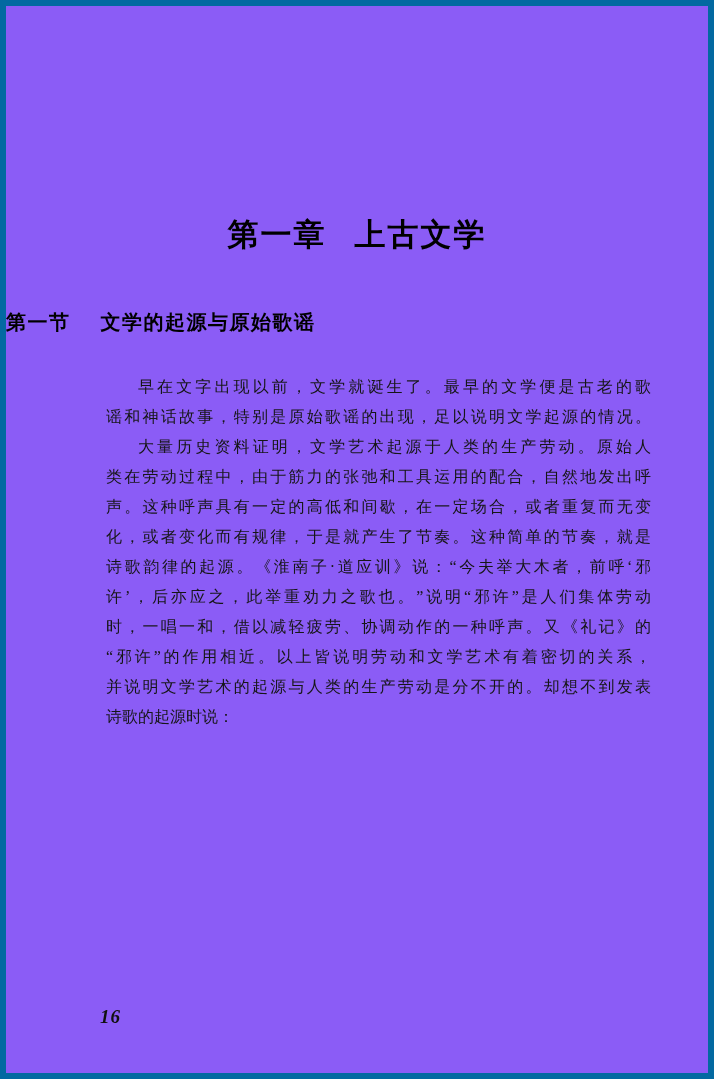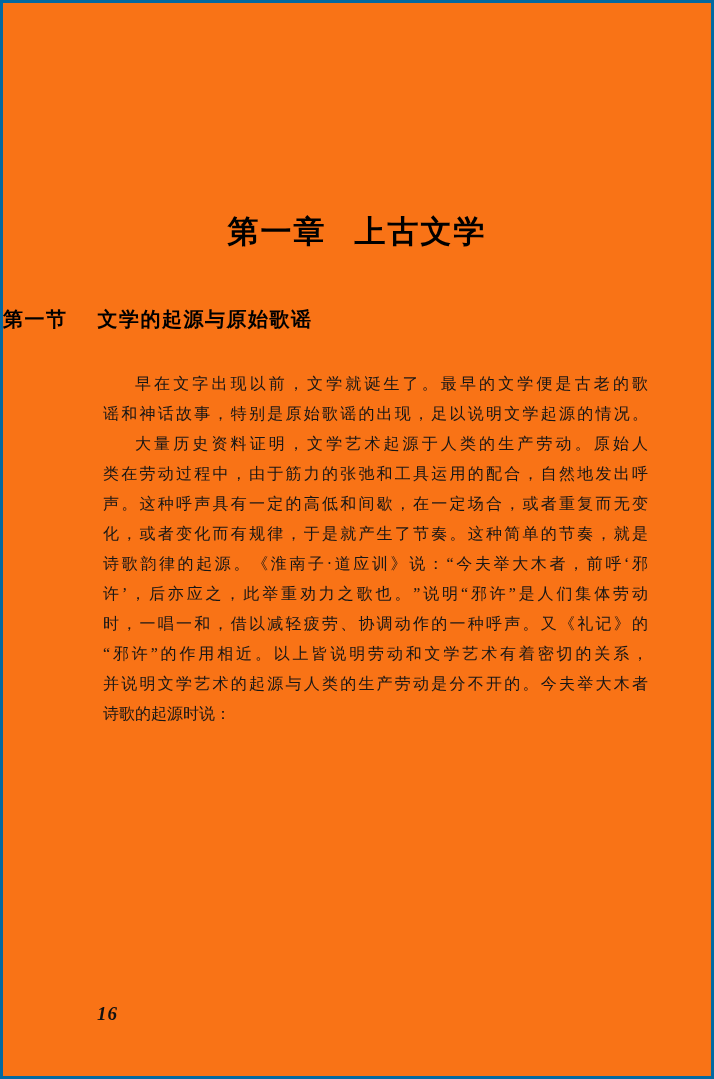--- a/index.html
+++ b/index.html
@@ -6,22 +6,22 @@
     margin: 0;
     padding: 0;
     background: #e9e9e9;
     font-family: "Liberation Serif", "DejaVu Serif", serif;
   }
   .page {
     position: relative;
     width: 714px;
     height: 1079px;
     margin: 0 auto;
-    background: #f97316;
-    border: 3px solid #0369a1;
+    background: #8b5cf6;
+    border: 6px solid #0369a1;
     box-sizing: border-box;
     color: #141414;
     overflow: hidden;
   }
   .chapter-title {
     position: absolute;
     top: 208px;
     left: 0;
     width: 100%;
     text-align: center;
@@ -103,20 +103,20 @@
     <div class="line indent">早在文字出现以前，文学就诞生了。最早的文学便是古老的歌</div>
     <div class="line">谣和神话故事，特别是原始歌谣的出现，足以说明文学起源的情况。</div>
     <div class="line indent">大量历史资料证明，文学艺术起源于人类的生产劳动。原始人</div>
     <div class="line">类在劳动过程中，由于筋力的张弛和工具运用的配合，自然地发出呼</div>
     <div class="line">声。这种呼声具有一定的高低和间歇，在一定场合，或者重复而无变</div>
     <div class="line">化，或者变化而有规律，于是就产生了节奏。这种简单的节奏，就是</div>
     <div class="line">诗歌韵律的起源。《淮南子·道应训》说：“今夫举大木者，前呼‘邪</div>
     <div class="line">许’，后亦应之，此举重劝力之歌也。”说明“邪许”是人们集体劳动</div>
     <div class="line">时，一唱一和，借以减轻疲劳、协调动作的一种呼声。又《礼记》的</div>
     <div class="line">“邪许”的作用相近。以上皆说明劳动和文学艺术有着密切的关系，</div>
-    <div class="line">并说明文学艺术的起源与人类的生产劳动是分不开的。今夫举大木者</div>
+    <div class="line">并说明文学艺术的起源与人类的生产劳动是分不开的。却想不到发表</div>
     <div class="line no-fill">诗歌的起源时说：</div>
   </div>
 
 
   <div class="page-number">16</div>
 
 </div>
 
 </body></html>

